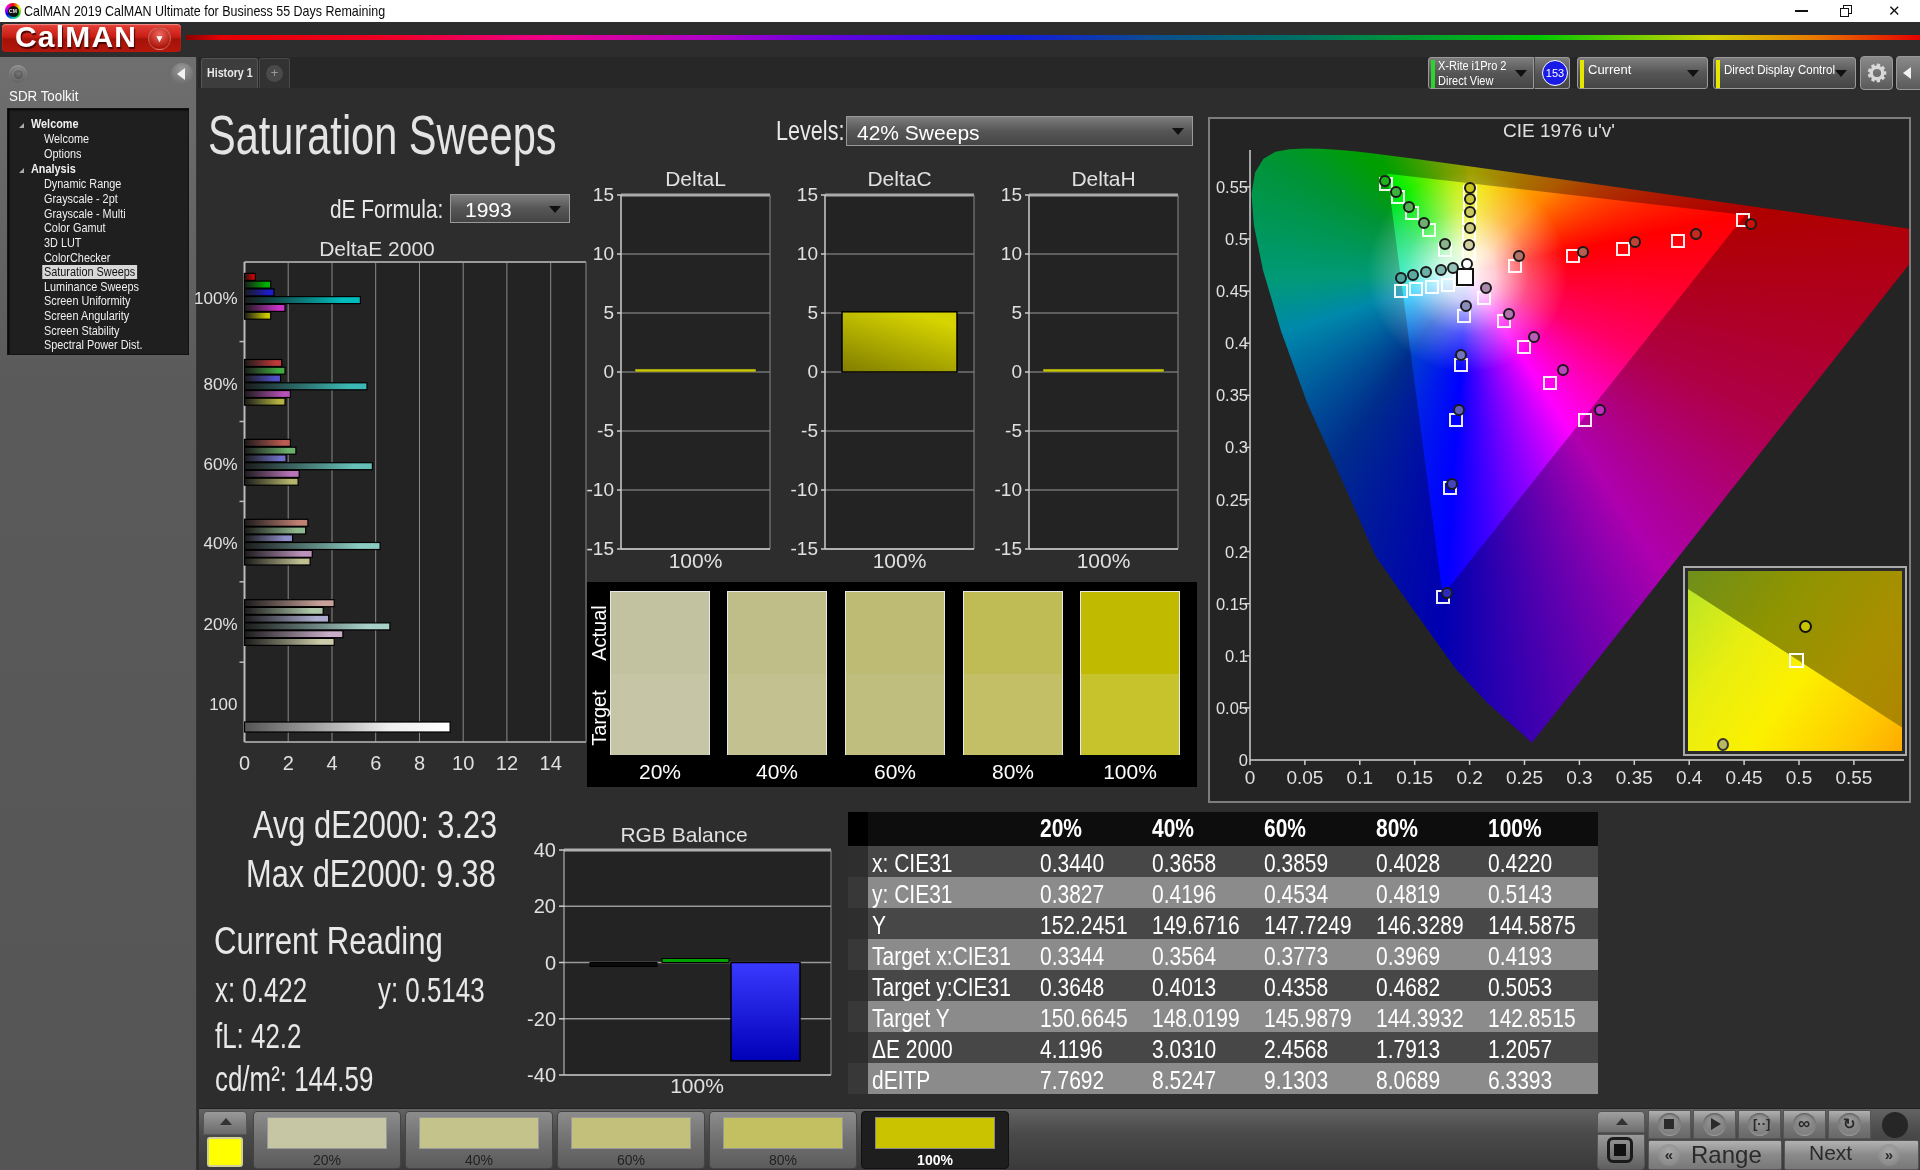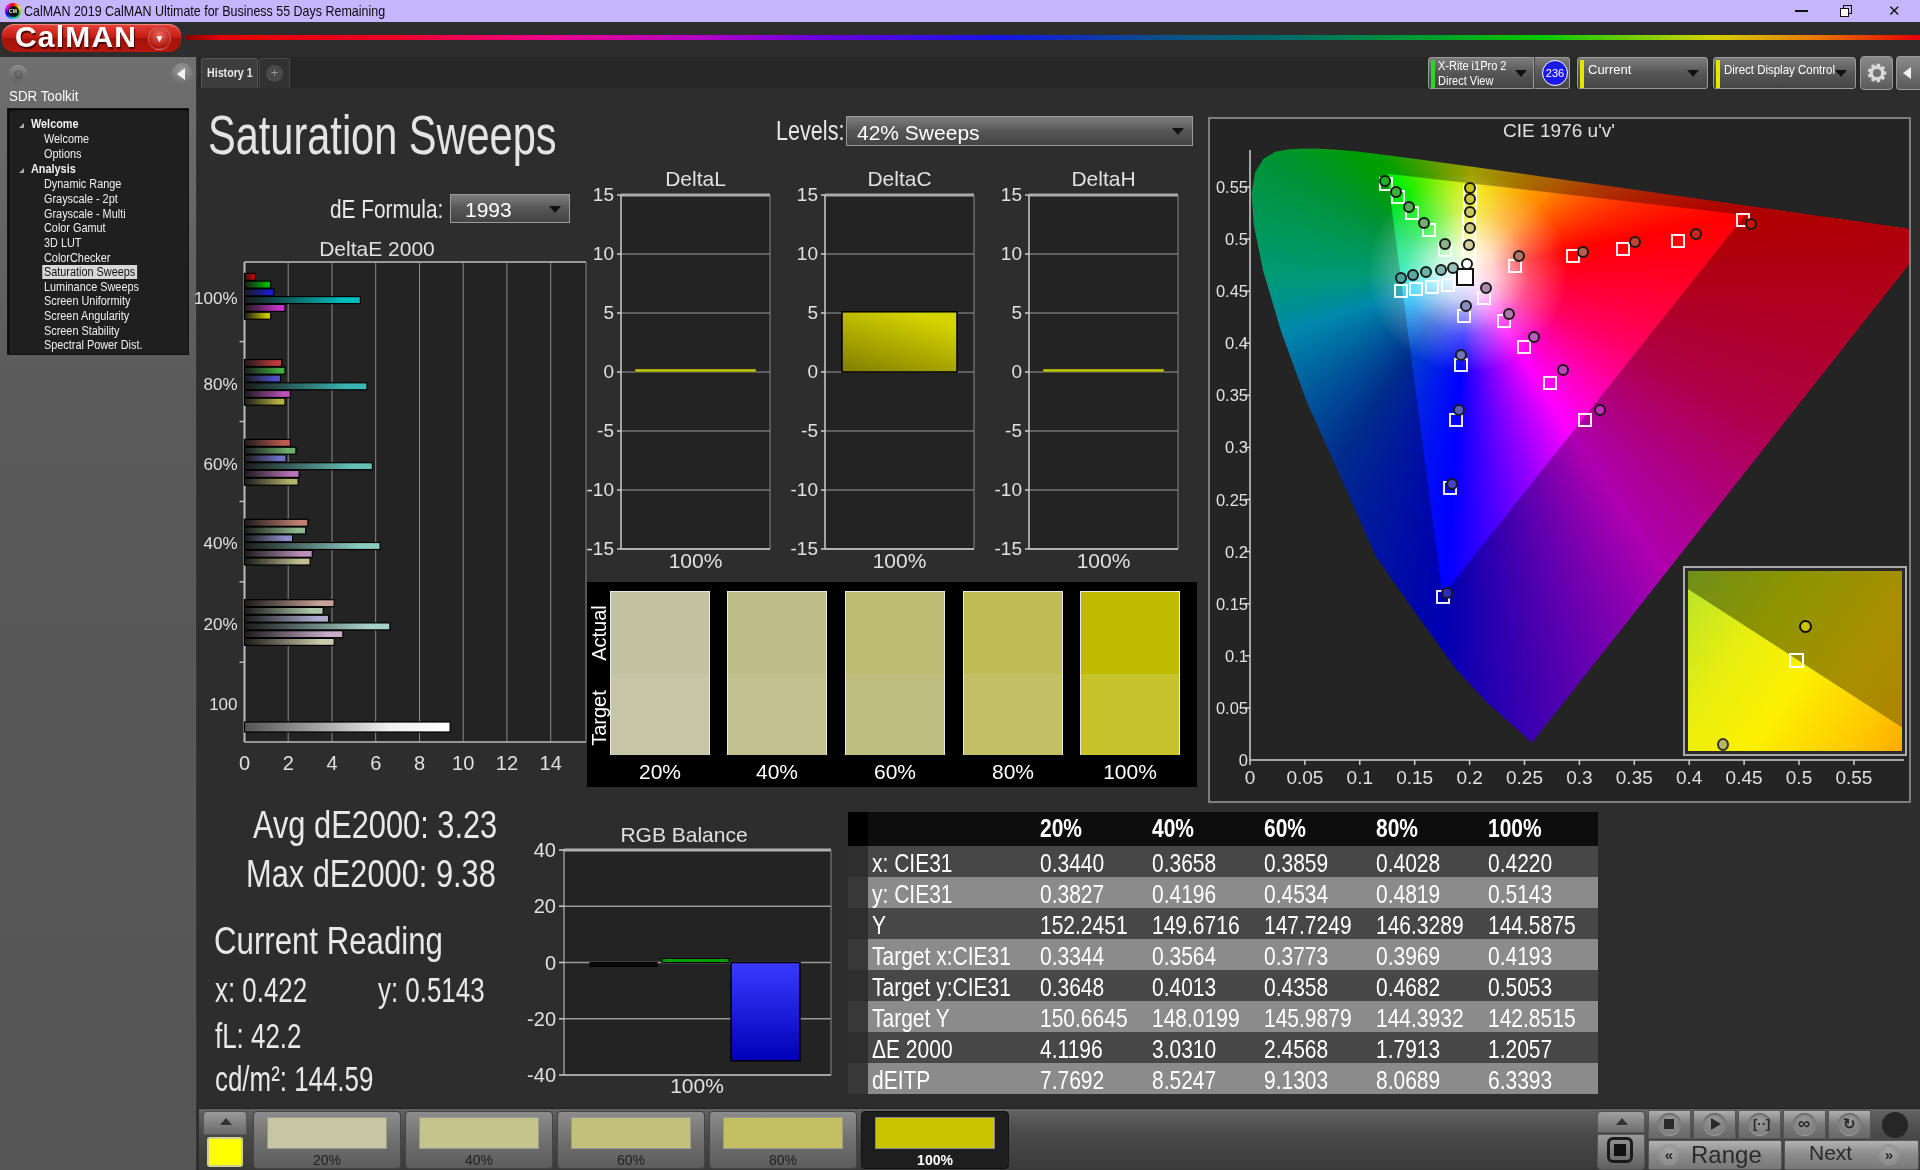--- a/index.html
+++ b/index.html
@@ -1,21 +1,21 @@
 <!DOCTYPE html>
 <html><head>
 <meta charset="utf-8">
 <style>
 * { margin:0; padding:0; box-sizing:border-box; }
 html,body { width:1920px; height:1170px; overflow:hidden; background:#2d2d2d;
   font-family:"Liberation Sans", sans-serif; }
 .abs { position:absolute; }
-#titlebar { position:absolute; left:0; top:0; width:1920px; height:22px; background:#c4b5fd; }
+#titlebar { position:absolute; left:0; top:0; width:1920px; height:22px; background:#ffffff; }
 #titlebar .ttxt { position:absolute; left:24px; top:2.5px; font-size:14.5px; color:#0a0a0a; transform:scaleX(0.86); transform-origin:left; white-space:nowrap; }
-#logo { position:absolute; left:2px; top:24px; width:179px; height:28px; border-radius:12px;
+#logo { position:absolute; left:2px; top:24px; width:179px; height:28px; border-radius:4px;
   background:linear-gradient(#e5423a 0%, #c81e14 45%, #a31208 55%, #b5170c 100%);
   box-shadow:inset 0 1px 1px rgba(255,255,255,0.4); }
 #logo .ltxt { position:absolute; left:13px; top:-4px; font-size:30px; font-weight:bold; color:#fff;
   letter-spacing:1.2px; text-shadow:1px 2px 1px rgba(60,0,0,0.9); }
 #logo .lbtn { position:absolute; left:146px; top:3px; width:23px; height:23px; border-radius:50%;
   background:radial-gradient(circle at 50% 30%, #f0685e, #aa150a 75%); border:1px solid rgba(255,255,255,0.25); color:#fff; font-size:10px;
   text-align:center; line-height:21px; }
 #rainbow { position:absolute; left:186px; top:35px; width:1734px; height:5px;
   background:linear-gradient(90deg, #8a0000 0%, #e40000 2%, #ee0028 12%, #ec008c 21%, #b000c8 30%, #6f00dc 36%,
    #1414e6 47%, #0b4e8c 56%, #006e64 64%, #00c800 78%, #d2d200 88%, #e87800 94%, #e60000 100%); }
@@ -95,21 +95,21 @@
     </div>
 </div>
 
 <div id="toolbar">
   <div class="ddl" style="left:1428px;top:57px;width:106px;height:32px;border-radius:3px 0 0 3px;">
     <div class="abs" style="left:2px;top:2px;width:4px;height:28px;background:#2dd42d;"></div>
     <div class="abs" style="left:9px;top:1px;font-size:12.5px;line-height:15px;white-space:nowrap;transform:scaleX(0.88);transform-origin:left;">X-Rite i1Pro 2<br>Direct View</div>
     <div class="arr" style="right:6px;"></div>
   </div>
   <div class="abs" style="left:1534px;top:57px;width:36px;height:32px;background:linear-gradient(#7d7d7d,#565656 50%,#454545);border:1px solid #9a9a9a;border-left:1px solid #444;border-radius:0 3px 3px 0;"></div>
-  <div class="abs" style="left:1542px;top:60px;width:26px;height:26px;border-radius:50%;background:#1a1ae6;border:1.5px solid #fff;color:#fff;font-size:11px;text-align:center;line-height:24px;">236</div>
+  <div class="abs" style="left:1542px;top:60px;width:26px;height:26px;border-radius:50%;background:#1a1ae6;border:1.5px solid #fff;color:#fff;font-size:11px;text-align:center;line-height:24px;">153</div>
   <div class="ddl" style="left:1577px;top:57px;width:131px;height:32px;border-radius:3px;">
     <div class="abs" style="left:2px;top:2px;width:4px;height:28px;background:#e6e600;"></div>
     <div class="abs" style="left:10px;top:4px;font-size:13px;">Current</div>
     <div class="arr"></div>
   </div>
   <div class="ddl" style="left:1713px;top:57px;width:143px;height:32px;border-radius:3px;">
     <div class="abs" style="left:2px;top:2px;width:4px;height:28px;background:#e6e600;"></div>
     <div class="abs" style="left:10px;top:4px;font-size:13.5px;white-space:nowrap;transform:scaleX(0.85);transform-origin:left;">Direct Display Control</div>
     <div class="arr"></div>
   </div>

